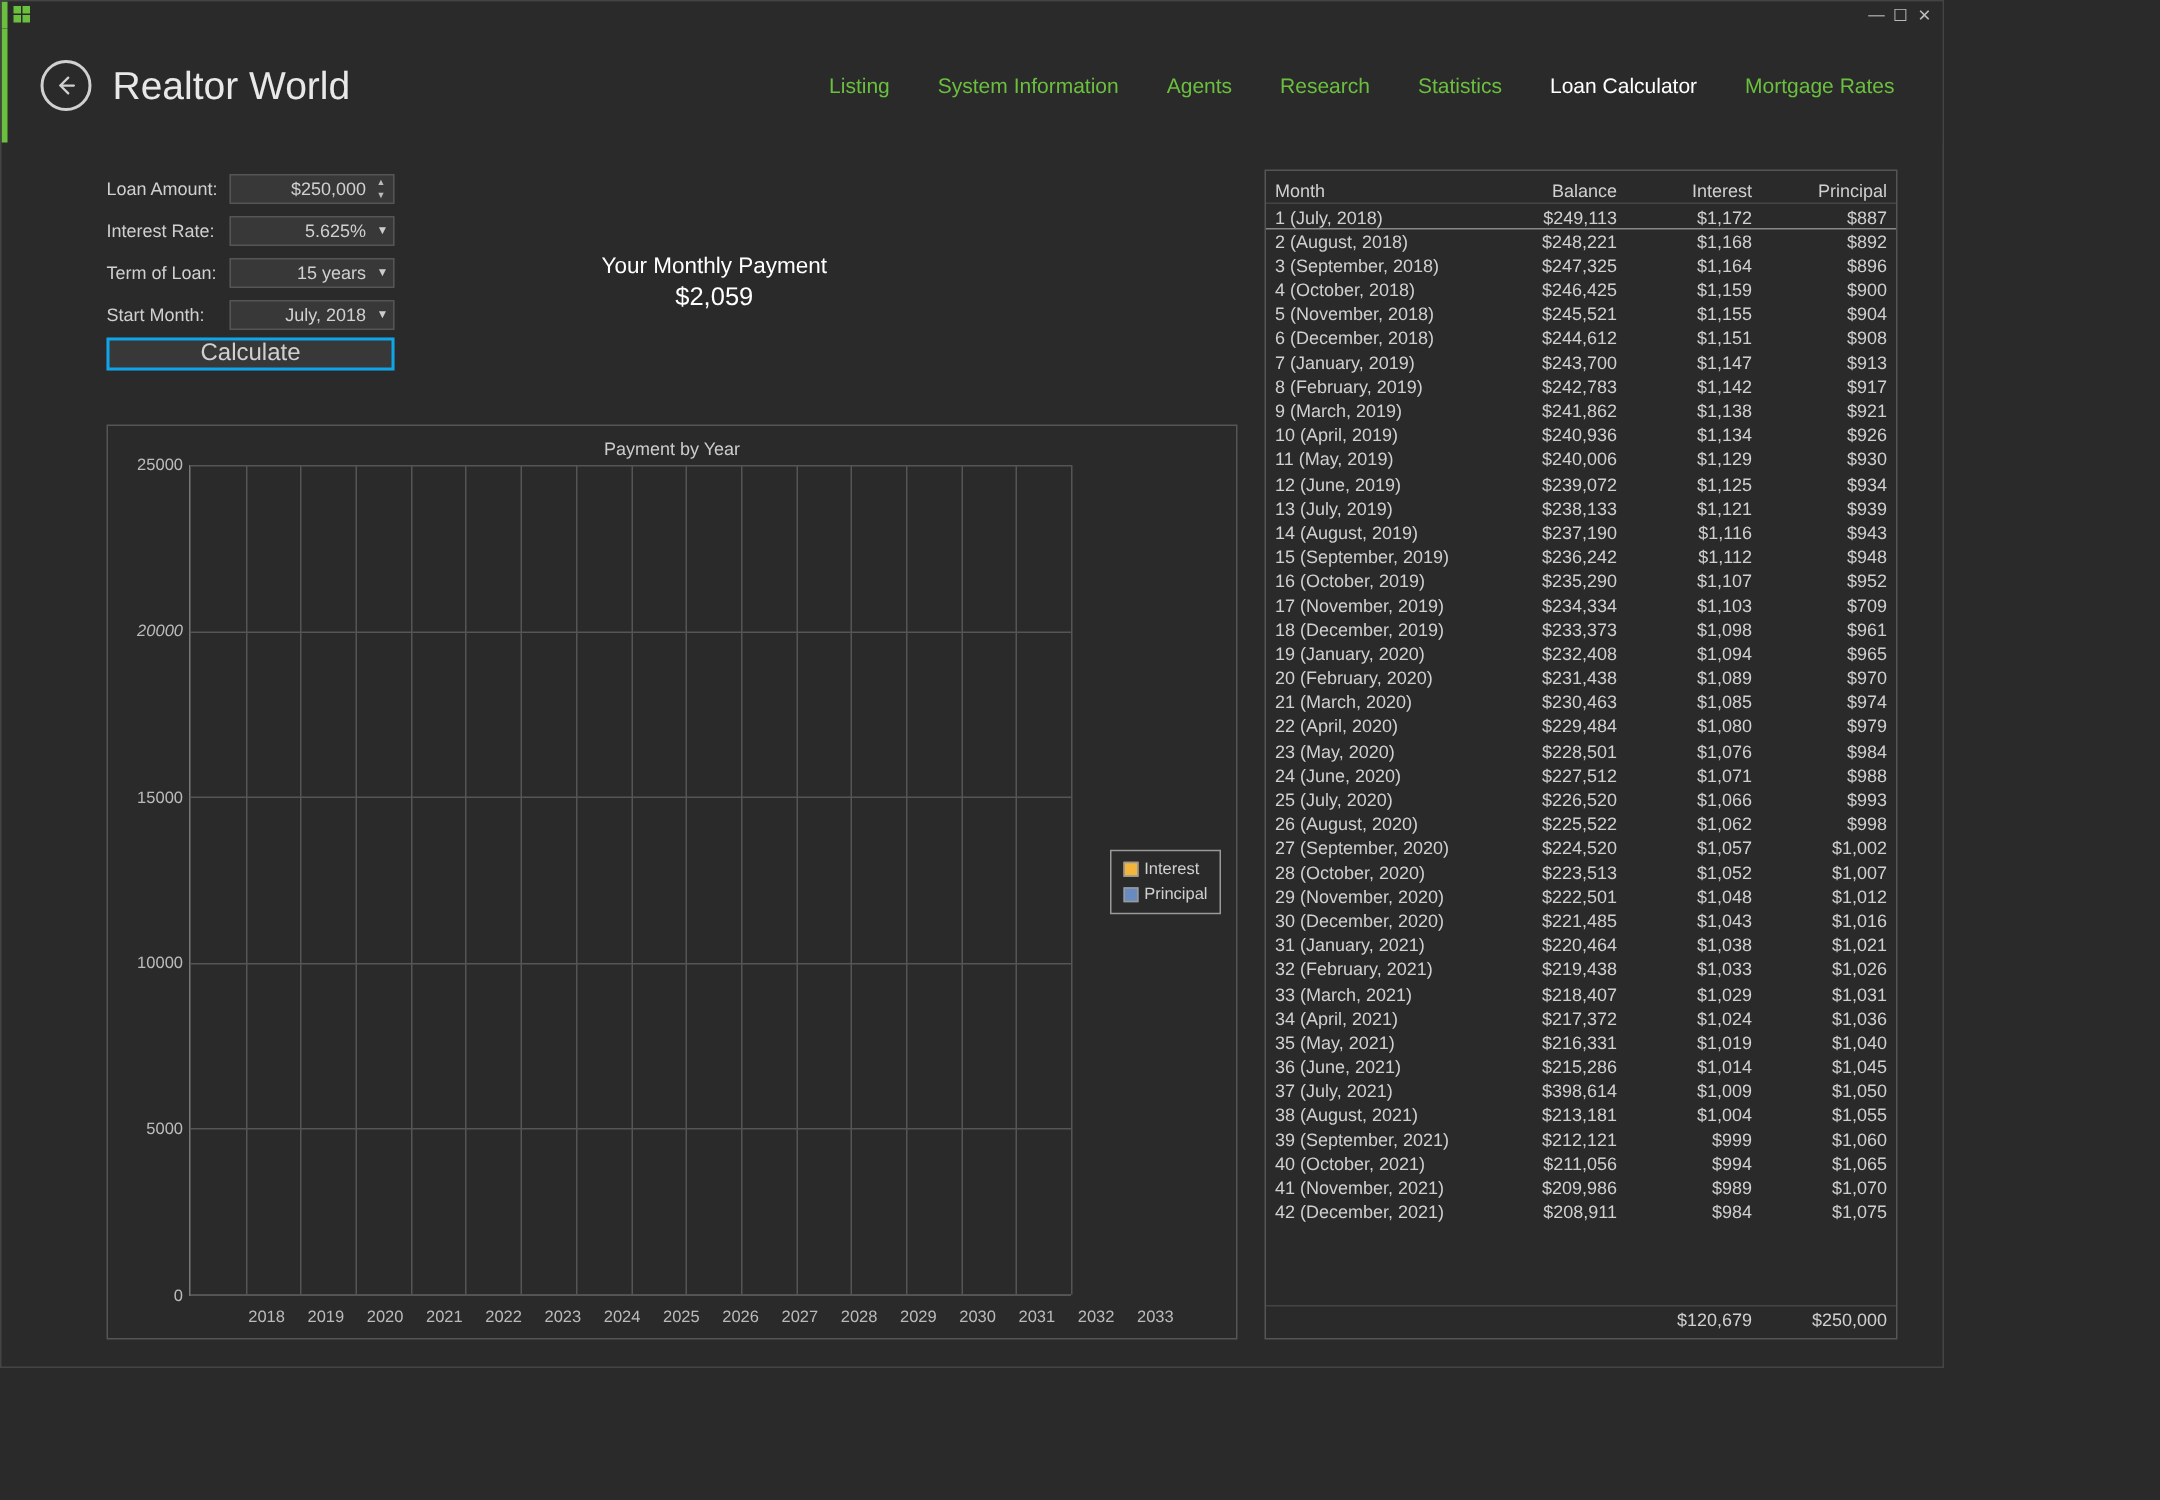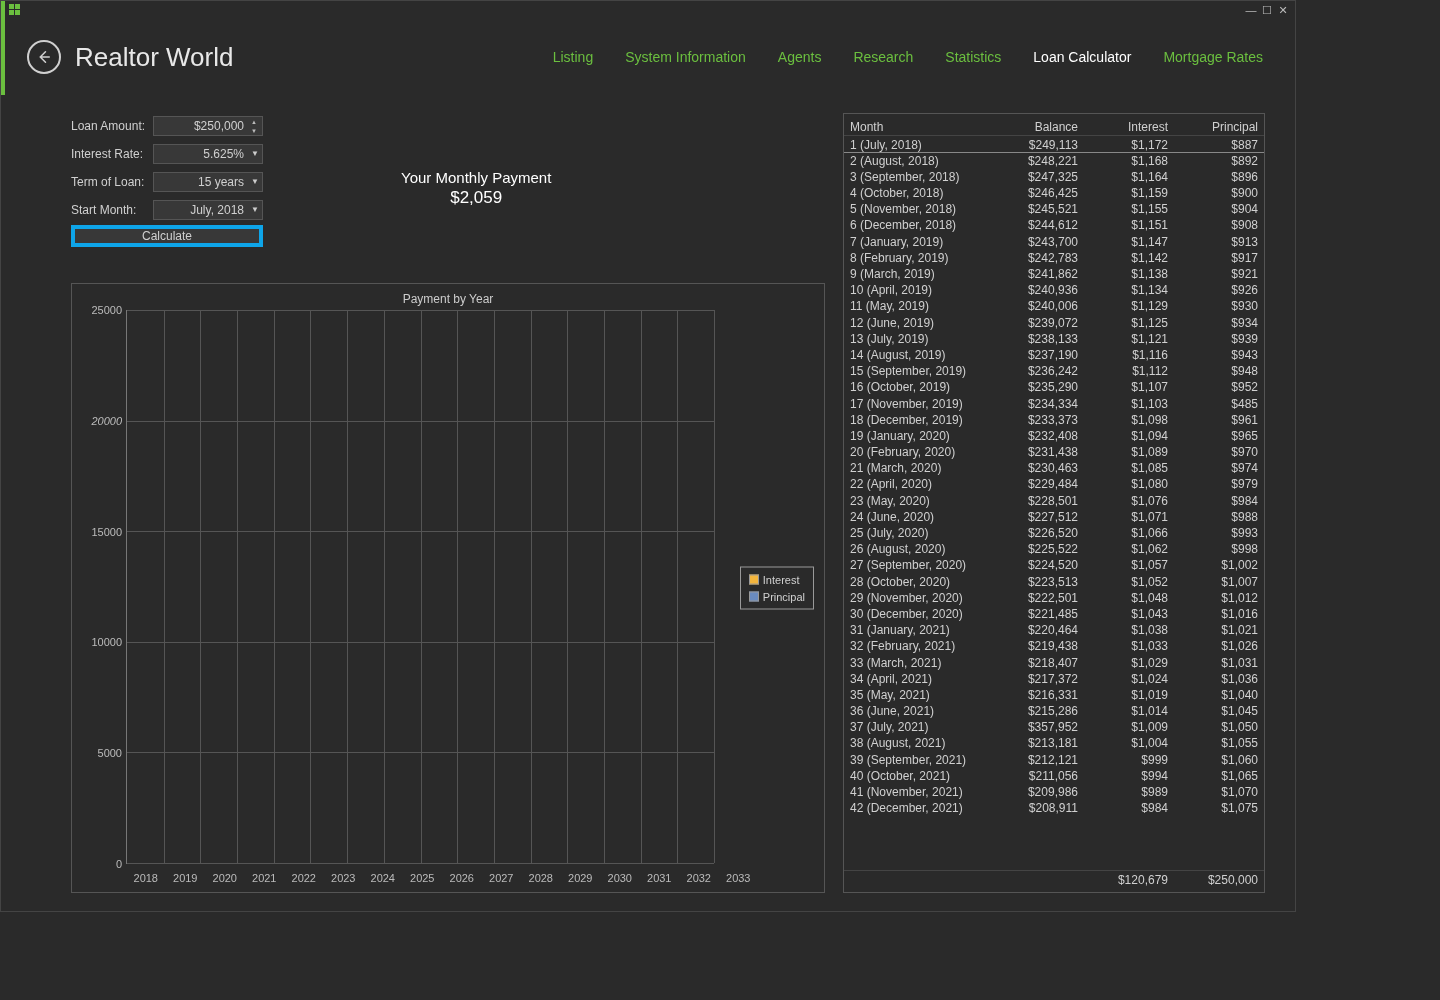--- a/index.html
+++ b/index.html
@@ -99,37 +99,37 @@
   .form-input .caret {
     position:absolute; right:3px; top:50%; transform:translateY(-50%);
     font-size:8px; color:#ccc; line-height:1;
   }
   .form-input .spinner {
     position:absolute; right:2px; top:0; bottom:0; width:12px;
     display:flex; flex-direction:column;
   }
   .form-input .spinner span{ flex:1; font-size:6px; color:#bbb; display:flex;align-items:center;justify-content:center;}
   .calc-btn {
-    width:192px; height:22px; background:#383838; border:4px solid #0ea5e9;
+    width:192px; height:22px; background:#383838; border:2px solid #0ea5e9;
     display:flex;align-items:center;justify-content:center; cursor:pointer; margin-top:2px;
-    font-size:12px; color:#d0d0d0;
+    font-size:16px; color:#d0d0d0;
   }
   .payment-box { position:absolute; left: 330px; top: 56px; text-align:center;}
   .payment-box .hdr { font-size:15px; color:#fff; font-weight:400;}
   .payment-box .val { font-size:17px; color:#fff; margin-top:2px;}
   
   .chart-area { flex:1; border:1px solid #555; position:relative; padding: 8px 10px 10px 10px; background:#2a2a2a;}
   .chart-title { text-align:center; font-size:12px; color:#ccc; }
   .chart-inner { position:absolute; top:26px; left:10px; right:110px; bottom:28px; }
   .plot { position:absolute; left:44px; right:0; top:0; bottom:0; border-left:1px solid #777; border-bottom:1px solid #777;}
   .grid-h, .grid-v { position:absolute; background:#555; }
   .grid-h { left:0; right:0; height:1px;}
   .grid-v { top:0; bottom:0; width:1px;}
   .y-tick { position:absolute; right: calc(100% - 40px); transform: translateY(-50%); font-size:11px; color:#bbb; text-align:right; width:40px;}
-  .x-tick { position:absolute; bottom:-20px; transform:translateX(-50%); font-size:11px; color:#bbb;}
+  .x-tick { position:absolute; bottom:-20px; transform:translateX(-50%); font-size:11px; color:#bbb;margin-left:32px;}
   .bar { position:absolute; bottom:0; width:22px; }
   .bar .interest { position:absolute; left:0; right:0; bottom:0; background:#f3b53c;}
   .bar .principal{ position:absolute; left:0; right:0; background:#6a8bc0;}
   .legend {
     position:absolute; right:10px; top:50%; transform:translateY(-50%);
     border:1px solid #999; padding:4px 8px; font-size:11px;
   }
   .legend div { display:flex; align-items:center; gap:4px; line-height:1.5;}
   .swatch { width:10px;height:10px; border:1px solid #999;}
   
@@ -451,21 +451,21 @@
           <div class="trow">
             <div class="cell cMonth">16 (October, 2019)</div>
             <div class="cell cBal">$235,290</div>
             <div class="cell cInt">$1,107</div>
             <div class="cell cPri">$952</div>
           </div>
           <div class="trow">
             <div class="cell cMonth">17 (November, 2019)</div>
             <div class="cell cBal">$234,334</div>
             <div class="cell cInt">$1,103</div>
-            <div class="cell cPri">$485</div>
+            <div class="cell cPri">$709</div>
           </div>
           <div class="trow">
             <div class="cell cMonth">18 (December, 2019)</div>
             <div class="cell cBal">$233,373</div>
             <div class="cell cInt">$1,098</div>
             <div class="cell cPri">$961</div>
           </div>
           <div class="trow">
             <div class="cell cMonth">19 (January, 2020)</div>
             <div class="cell cBal">$232,408</div>
@@ -569,21 +569,21 @@
             <div class="cell cPri">$1,040</div>
           </div>
           <div class="trow">
             <div class="cell cMonth">36 (June, 2021)</div>
             <div class="cell cBal">$215,286</div>
             <div class="cell cInt">$1,014</div>
             <div class="cell cPri">$1,045</div>
           </div>
           <div class="trow">
             <div class="cell cMonth">37 (July, 2021)</div>
-            <div class="cell cBal">$357,952</div>
+            <div class="cell cBal">$398,614</div>
             <div class="cell cInt">$1,009</div>
             <div class="cell cPri">$1,050</div>
           </div>
           <div class="trow">
             <div class="cell cMonth">38 (August, 2021)</div>
             <div class="cell cBal">$213,181</div>
             <div class="cell cInt">$1,004</div>
             <div class="cell cPri">$1,055</div>
           </div>
           <div class="trow">

